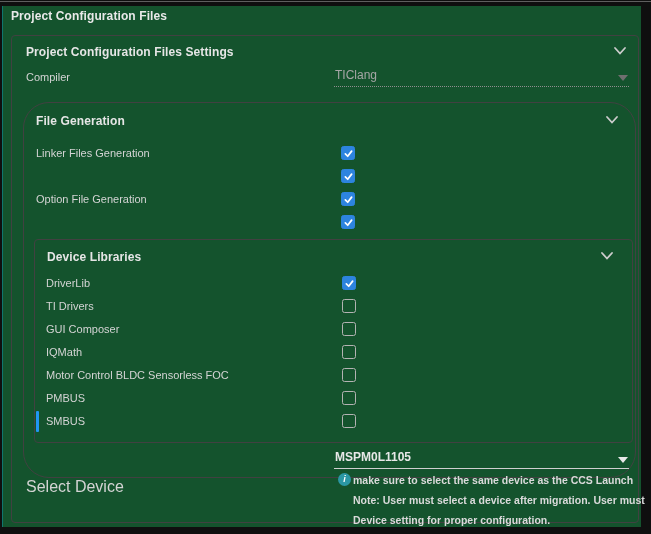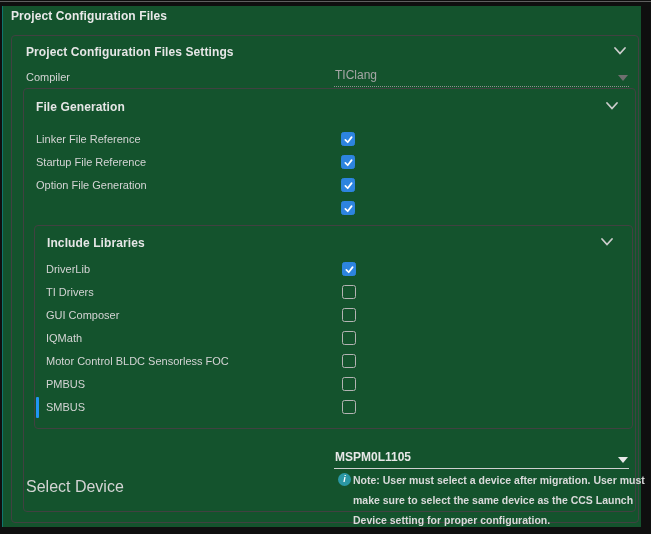--- a/index.html
+++ b/index.html
@@ -16,21 +16,21 @@
     background:#14532d; border-left:1px solid #0f766e;
   }
   .page-title {
     position:absolute; left:8px; top:3px;
     font-size:12px; font-weight:700; color:#e9e9e9; letter-spacing:.1px;
   }
   .panel {
     position:absolute; border:1px solid #414141; border-radius:4px; background:transparent;
   }
   #settings-panel { left:8px; top:29px; width:628px; height:488px; }
-  #filegen-panel  { left:11px; top:52px; width:613px; height:424px; }
+  #filegen-panel  { left:11px; top:66px; width:613px; height:376px;border-radius:26px; }
   #includelib-panel { left:10px; top:136px; width:599px; height:204px; }
   .section-title {
     position:absolute; font-size:12px; font-weight:700; color:#e6e6e6; letter-spacing:.1px;
   }
   .chev { position:absolute; width:14px; height:12px; cursor:pointer; }
   .chev svg { display:block; }
   .row-label { font-size:11px; color:#d4d4d4; }
   .row { position:absolute; left:0; height:18px; }
   .row .row-label { position:absolute; top:1px; white-space:nowrap; }
   .cb {
@@ -93,29 +93,28 @@
 
       <div class="panel" id="filegen-panel">
         <div class="section-title" style="left:12px; top:11px;">File Generation</div>
         <div class="chev" style="left:581px; top:11px;">
           <svg width="14" height="12" viewBox="0 0 14 12">
               <path d="M2 3 L7 8.5 L12 3" stroke="#cccccc" stroke-width="1.8" fill="none" stroke-linecap="round"></path>
             </svg>
         </div>
 
         <div class="row" style="top:43px; right:0;">
-          <span class="row-label" style="left:12px;">Linker File Reference</span>
+          <span class="row-label" style="left:12px;">Linker Files Generation</span>
           <span class="cb checked" style="left:317px;">
             <svg width="11" height="11" viewBox="0 0 14 14">
                 <path d="M3 7.5 L6 10.5 L11 4" stroke="#ffffff" stroke-width="2.2" fill="none" stroke-linecap="round" stroke-linejoin="round"></path>
               </svg>
           </span>
         </div>
         <div class="row" style="top:66px; right:0;">
-          <span class="row-label" style="left:12px;">Startup File Reference</span>
           <span class="cb checked" style="left:317px;">
             <svg width="11" height="11" viewBox="0 0 14 14">
                 <path d="M3 7.5 L6 10.5 L11 4" stroke="#ffffff" stroke-width="2.2" fill="none" stroke-linecap="round" stroke-linejoin="round"></path>
               </svg>
           </span>
         </div>
         <div class="row" style="top:89px; right:0;">
           <span class="row-label" style="left:12px;">Option File Generation</span>
           <span class="cb checked" style="left:317px;">
             <svg width="11" height="11" viewBox="0 0 14 14">
@@ -125,21 +124,21 @@
         </div>
         <div class="row" style="top:112px; right:0;">
           <span class="cb checked" style="left:317px;">
             <svg width="11" height="11" viewBox="0 0 14 14">
                 <path d="M3 7.5 L6 10.5 L11 4" stroke="#ffffff" stroke-width="2.2" fill="none" stroke-linecap="round" stroke-linejoin="round"></path>
               </svg>
           </span>
         </div>
 
         <div class="panel" id="includelib-panel">
-          <div class="section-title" style="left:12px; top:10px;">Include Libraries</div>
+          <div class="section-title" style="left:12px; top:10px;">Device Libraries</div>
           <div class="chev" style="left:565px; top:10px;">
             <svg width="14" height="12" viewBox="0 0 14 12">
                 <path d="M2 3 L7 8.5 L12 3" stroke="#cccccc" stroke-width="1.8" fill="none" stroke-linecap="round"></path>
               </svg>
           </div>
 
           <div class="row" style="top:36px; right:0;">
             <span class="row-label" style="left:11px;">DriverLib</span>
             <span class="cb checked" style="left:307px;">
               <svg width="11" height="11" viewBox="0 0 14 14">
@@ -176,19 +175,19 @@
       </div>
 
       <div class="dd-field dd-enabled" style="left:322px; top:413px; width:295px;">
         <span class="dd-value">MSPM0L1105</span>
         <span class="tri tri-white"></span>
       </div>
       <div class="select-device-label">Select Device</div>
 
       <div class="note">
         <span class="info-ic">i</span>
+        <div class="note-line">make sure to select the same device as the CCS Launch</div>
         <div class="note-line">Note: User must select a device after migration. User must</div>
-        <div class="note-line">make sure to select the same device as the CCS Launch</div>
         <div class="note-line">Device setting for proper configuration.</div>
       </div>
     </div>
   </div>
 </div>
 
 </body></html>

